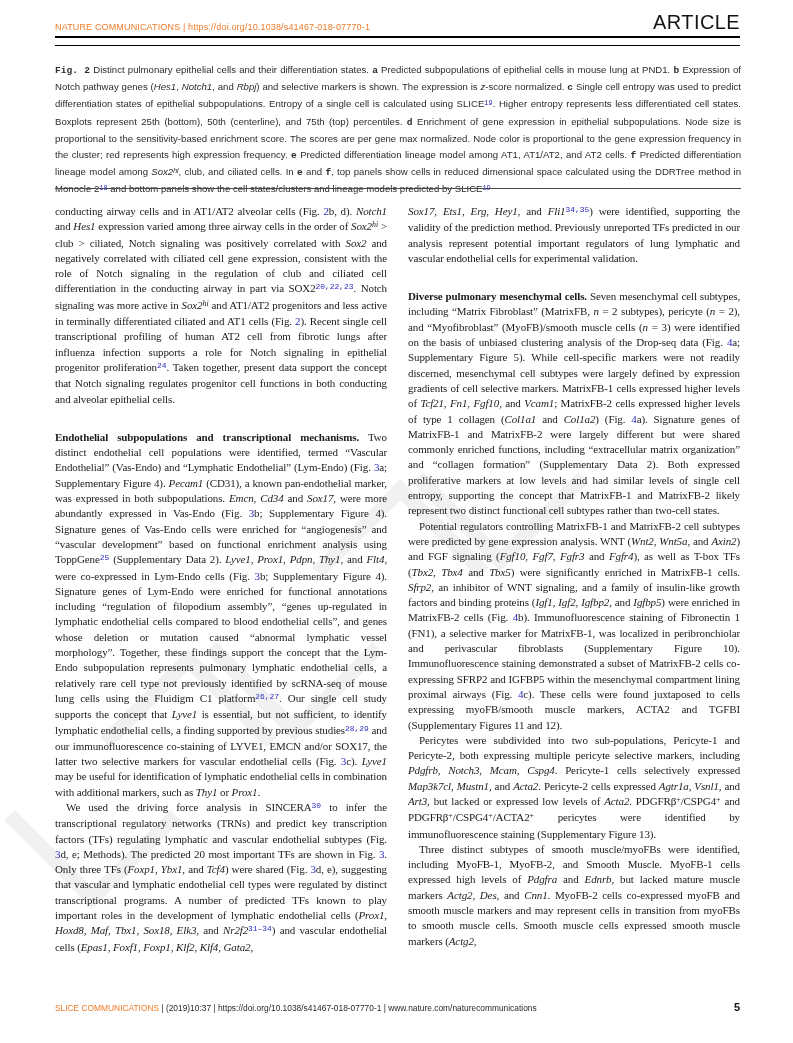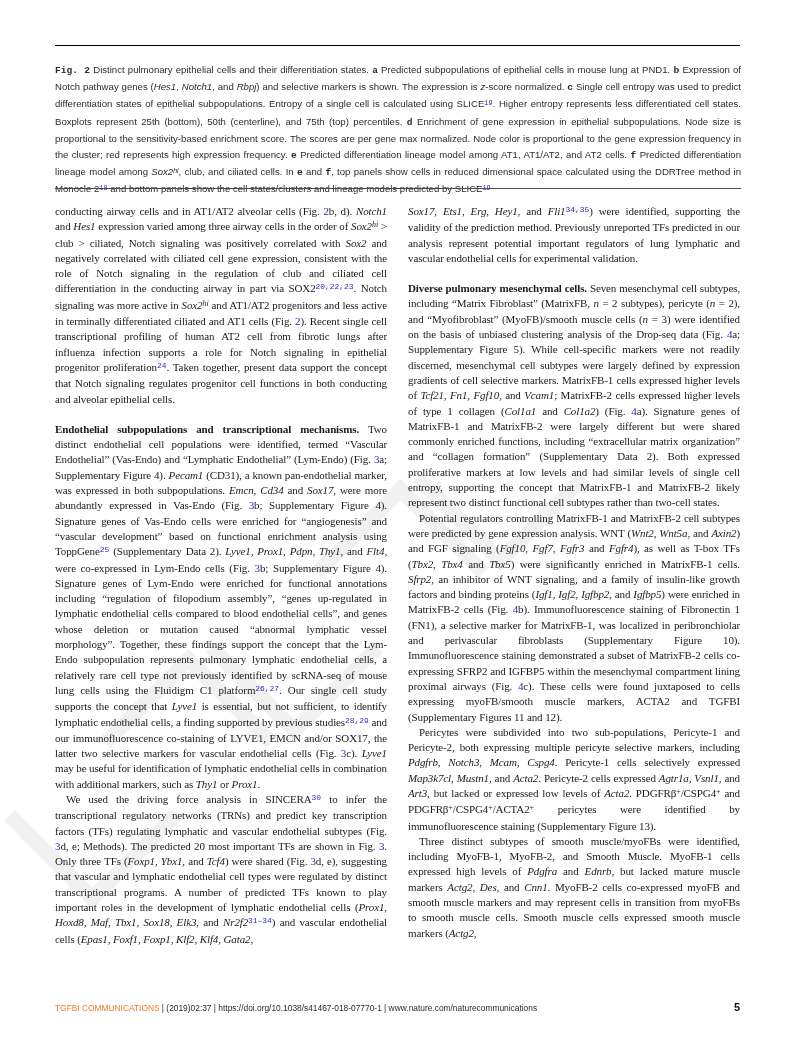--- a/index.html
+++ b/index.html
@@ -35,21 +35,21 @@
   .caption-rule{position:absolute;left:55px;width:686px;top:188px;height:1px;
                 background:#4a4a4a;z-index:2;}
 
   
   .col{position:absolute;top:204px;height:794px;width:332px;z-index:1;
        font-size:11px;line-height:15.3px;letter-spacing:-0.12px;
        text-align:justify;overflow:hidden;}
   .col-left{left:55px;}
   .col-right{left:408px;}
   .para{margin:0;}
-  .section{margin-top:15px;}
+  .section{margin-top:23px;}
   .indent{text-indent:11px;}
   .head{font-weight:bold;}
 
   
   .it{font-style:italic;}
   .bd{font-weight:bold;font-family:Liberation Mono, monospace;}
   .lk{color:var(--link);}
   .supb{color:var(--link);font-size:.72em;position:relative;top:-.38em;
         letter-spacing:0;font-family:Liberation Mono, monospace;}
   .supk{font-size:.72em;position:relative;top:-.38em;letter-spacing:0;}
@@ -69,37 +69,41 @@
 <div class="page">
 
   <div class="watermark">
     <span class="wm s1"></span>
     <span class="wm s2"></span>
     <span class="wm s3"></span>
     <span class="wm s4"></span>
     <span class="wm s5"></span>
   </div>
 
+  <div class="header">
+    <span class="hjournal">NATURE COMMUNICATIONS | https://doi.org/10.1038/s41467-018-07770-1</span>
+    <span class="harticle">ARTICLE</span>
+  </div>
   <div class="header-rule2"></div>
 
   <div class="caption"><span class="bd">Fig. 2</span> Distinct pulmonary epithelial cells and their differentiation states. <span class="bd">a</span> Predicted subpopulations of epithelial cells in mouse lung at PND1. <span class="bd">b</span> Expression of Notch pathway genes (<span class="it">Hes1</span>, <span class="it">Notch1</span>, and <span class="it">Rbpj</span>) and selective markers is shown. The expression is <span class="it">z</span>-score normalized. <span class="bd">c</span> Single cell entropy was used to predict differentiation states of epithelial subpopulations. Entropy of a single cell is calculated using SLICE<span class="supb">19</span>. Higher entropy represents less differentiated cell states. Boxplots represent 25th (bottom), 50th (centerline), and 75th (top) percentiles. <span class="bd">d</span> Enrichment of gene expression in epithelial subpopulations. Node size is proportional to the sensitivity-based enrichment score. The scores are per gene max normalized. Node color is proportional to the gene expression frequency in the cluster; red represents high expression frequency. <span class="bd">e</span> Predicted differentiation lineage model among AT1, AT1/AT2, and AT2 cells. <span class="bd">f</span> Predicted differentiation lineage model among <span class="it">Sox2</span><span class="supi">hi</span>, club, and ciliated cells. In <span class="bd">e</span> and <span class="bd">f</span>, top panels show cells in reduced dimensional space calculated using the DDRTree method in Monocle 2<span class="supb">18</span> and bottom panels show the cell states/clusters and lineage models predicted by SLICE<span class="supb">19</span></div>
   <div class="caption-rule"></div>
 
   <div class="col col-left">
     <p class="para">conducting airway cells and in AT1/AT2 alveolar cells (Fig. <span class="lk">2</span>b, d). <span class="it">Notch1</span> and <span class="it">Hes1</span> expression varied among three airway cells in the order of <span class="it">Sox2</span><span class="supi">hi</span> &gt; club &gt; ciliated, Notch signaling was positively correlated with <span class="it">Sox2</span> and negatively correlated with ciliated cell gene expression, consistent with the role of Notch signaling in the regulation of club and ciliated cell differentiation in the conducting airway in part via SOX2<span class="supb">20,22,23</span>. Notch signaling was more active in <span class="it">Sox2</span><span class="supi">hi</span> and AT1/AT2 progenitors and less active in terminally differentiated ciliated and AT1 cells (Fig. <span class="lk">2</span>). Recent single cell transcriptional profiling of human AT2 cell from fibrotic lungs after influenza infection supports a role for Notch signaling in epithelial progenitor proliferation<span class="supb">24</span>. Taken together, present data support the concept that Notch signaling regulates progenitor cell functions in both conducting and alveolar epithelial cells.</p>
     <p class="para section"><span class="head">Endothelial subpopulations and transcriptional mechanisms.</span><span> Two distinct endothelial cell populations were identified, termed “Vascular Endothelial” (Vas-Endo) and “Lymphatic Endothelial” (Lym-Endo) (Fig. <span class="lk">3</span>a; Supplementary Figure 4). <span class="it">Pecam1</span> (CD31), a known pan-endothelial marker, was expressed in both subpopulations. <span class="it">Emcn</span>, <span class="it">Cd34</span> and <span class="it">Sox17</span>, were more abundantly expressed in Vas-Endo (Fig. <span class="lk">3</span>b; Supplementary Figure 4). Signature genes of Vas-Endo cells were enriched for “angiogenesis” and “vascular development” based on functional enrichment analysis using ToppGene<span class="supb">25</span> (Supplementary Data 2). <span class="it">Lyve1</span>, <span class="it">Prox1</span>, <span class="it">Pdpn</span>, <span class="it">Thy1</span>, and <span class="it">Flt4</span>, were co-expressed in Lym-Endo cells (Fig. <span class="lk">3</span>b; Supplementary Figure 4). Signature genes of Lym-Endo were enriched for functional annotations including “regulation of filopodium assembly”, “genes up-regulated in lymphatic endothelial cells compared to blood endothelial cells”, and genes whose deletion or mutation caused “abnormal lymphatic vessel morphology”. Together, these findings support the concept that the Lym-Endo subpopulation represents pulmonary lymphatic endothelial cells, a relatively rare cell type not previously identified by scRNA-seq of mouse lung cells using the Fluidigm C1 platform<span class="supb">26,27</span>. Our single cell study supports the concept that <span class="it">Lyve1</span> is essential, but not sufficient, to identify lymphatic endothelial cells, a finding supported by previous studies<span class="supb">28,29</span> and our immunofluorescence co-staining of LYVE1, EMCN and/or SOX17, the latter two selective markers for vascular endothelial cells (Fig. <span class="lk">3</span>c). <span class="it">Lyve1</span> may be useful for identification of lymphatic endothelial cells in combination with additional markers, such as <span class="it">Thy1</span> or <span class="it">Prox1</span>.</span></p>
     <p class="para indent">We used the driving force analysis in SINCERA<span class="supb">30</span> to infer the transcriptional regulatory networks (TRNs) and predict key transcription factors (TFs) regulating lymphatic and vascular endothelial subtypes (Fig. <span class="lk">3</span>d, e; Methods). The predicted 20 most important TFs are shown in Fig. <span class="lk">3</span>. Only three TFs (<span class="it">Foxp1</span>, <span class="it">Ybx1</span>, and <span class="it">Tcf4</span>) were shared (Fig. <span class="lk">3</span>d, e), suggesting that vascular and lymphatic endothelial cell types were regulated by distinct transcriptional programs. A number of predicted TFs known to play important roles in the development of lymphatic endothelial cells (<span class="it">Prox1</span>, <span class="it">Hoxd8</span>, <span class="it">Maf</span>, <span class="it">Tbx1</span>, <span class="it">Sox18</span>, <span class="it">Elk3</span>, and <span class="it">Nr2f2</span><span class="supb">31–34</span>) and vascular endothelial cells (<span class="it">Epas1</span>, <span class="it">Foxf1</span>, <span class="it">Foxp1</span>, <span class="it">Klf2</span>, <span class="it">Klf4</span>, <span class="it">Gata2</span>,</p>
   </div>
 
   <div class="col col-right">
     <p class="para"><span class="it">Sox17</span>, <span class="it">Ets1</span>, <span class="it">Erg</span>, <span class="it">Hey1</span>, and <span class="it">Fli1</span><span class="supb">34,35</span>) were identified, supporting the validity of the prediction method. Previously unreported TFs predicted in our analysis represent potential important regulators of lung lymphatic and vascular endothelial cells for experimental validation.</p>
     <p class="para section"><span class="head">Diverse pulmonary mesenchymal cells.</span><span> Seven mesenchymal cell subtypes, including “Matrix Fibroblast” (MatrixFB, <span class="it">n</span> = 2 subtypes), pericyte (<span class="it">n</span> = 2), and “Myofibroblast” (MyoFB)/smooth muscle cells (<span class="it">n</span> = 3) were identified on the basis of unbiased clustering analysis of the Drop-seq data (Fig. <span class="lk">4</span>a; Supplementary Figure 5). While cell-specific markers were not readily discerned, mesenchymal cell subtypes were largely defined by expression gradients of cell selective markers. MatrixFB-1 cells expressed higher levels of <span class="it">Tcf21</span>, <span class="it">Fn1</span>, <span class="it">Fgf10</span>, and <span class="it">Vcam1</span>; MatrixFB-2 cells expressed higher levels of type 1 collagen (<span class="it">Col1a1</span> and <span class="it">Col1a2</span>) (Fig. <span class="lk">4</span>a). Signature genes of MatrixFB-1 and MatrixFB-2 were largely different but were shared commonly enriched functions, including “extracellular matrix organization” and “collagen formation” (Supplementary Data 2). Both expressed proliferative markers at low levels and had similar levels of single cell entropy, supporting the concept that MatrixFB-1 and MatrixFB-2 likely represent two distinct functional cell subtypes rather than two-cell states.</span></p>
     <p class="para indent">Potential regulators controlling MatrixFB-1 and MatrixFB-2 cell subtypes were predicted by gene expression analysis. WNT (<span class="it">Wnt2</span>, <span class="it">Wnt5a</span>, and <span class="it">Axin2</span>) and FGF signaling (<span class="it">Fgf10</span>, <span class="it">Fgf7</span>, <span class="it">Fgfr3</span> and <span class="it">Fgfr4</span>), as well as T-box TFs (<span class="it">Tbx2</span>, <span class="it">Tbx4</span> and <span class="it">Tbx5</span>) were significantly enriched in MatrixFB-1 cells. <span class="it">Sfrp2</span>, an inhibitor of WNT signaling, and a family of insulin-like growth factors and binding proteins (<span class="it">Igf1</span>, <span class="it">Igf2</span>, <span class="it">Igfbp2</span>, and <span class="it">Igfbp5</span>) were enriched in MatrixFB-2 cells (Fig. <span class="lk">4</span>b). Immunofluorescence staining of Fibronectin 1 (FN1), a selective marker for MatrixFB-1, was localized in peribronchiolar and perivascular fibroblasts (Supplementary Figure 10). Immunofluorescence staining demonstrated a subset of MatrixFB-2 cells co-expressing SFRP2 and IGFBP5 within the mesenchymal compartment lining proximal airways (Fig. <span class="lk">4</span>c). These cells were found juxtaposed to cells expressing myoFB/smooth muscle markers, ACTA2 and TGFBI (Supplementary Figures 11 and 12).</p>
     <p class="para indent">Pericytes were subdivided into two sub-populations, Pericyte-1 and Pericyte-2, both expressing multiple pericyte selective markers, including <span class="it">Pdgfrb</span>, <span class="it">Notch3</span>, <span class="it">Mcam</span>, <span class="it">Cspg4</span>. Pericyte-1 cells selectively expressed <span class="it">Map3k7cl</span>, <span class="it">Mustn1</span>, and <span class="it">Acta2</span>. Pericyte-2 cells expressed <span class="it">Agtr1a</span>, <span class="it">Vsnl1</span>, and <span class="it">Art3</span>, but lacked or expressed low levels of <span class="it">Acta2</span>. PDGFRβ<span class="supk">+</span>/CSPG4<span class="supk">+</span> and PDGFRβ<span class="supk">+</span>/CSPG4<span class="supk">+</span>/ACTA2<span class="supk">+</span> pericytes were identified by immunofluorescence staining (Supplementary Figure 13).</p>
     <p class="para indent">Three distinct subtypes of smooth muscle/myoFBs were identified, including MyoFB-1, MyoFB-2, and Smooth Muscle. MyoFB-1 cells expressed high levels of <span class="it">Pdgfra</span> and <span class="it">Ednrb</span>, but lacked mature muscle markers <span class="it">Actg2</span>, <span class="it">Des</span>, and <span class="it">Cnn1</span>. MyoFB-2 cells co-expressed myoFB and smooth muscle markers and may represent cells in transition from myoFBs to smooth muscle cells. Smooth muscle cells expressed smooth muscle markers (<span class="it">Actg2</span>,</p>
   </div>
 
   <div class="footer">
-    <span class="fleft"><span class="fjournal">TGFBI COMMUNICATIONS</span><span> | (2019)02:37 | https://doi.org/10.1038/s41467-018-07770-1 | www.nature.com/naturecommunications</span></span>
+    <span class="fleft"><span class="fjournal">SLICE COMMUNICATIONS</span><span> | (2019)10:37 | https://doi.org/10.1038/s41467-018-07770-1 | www.nature.com/naturecommunications</span></span>
     <span class="fpage">5</span>
   </div>
 
 </div>
 
 </body></html>

